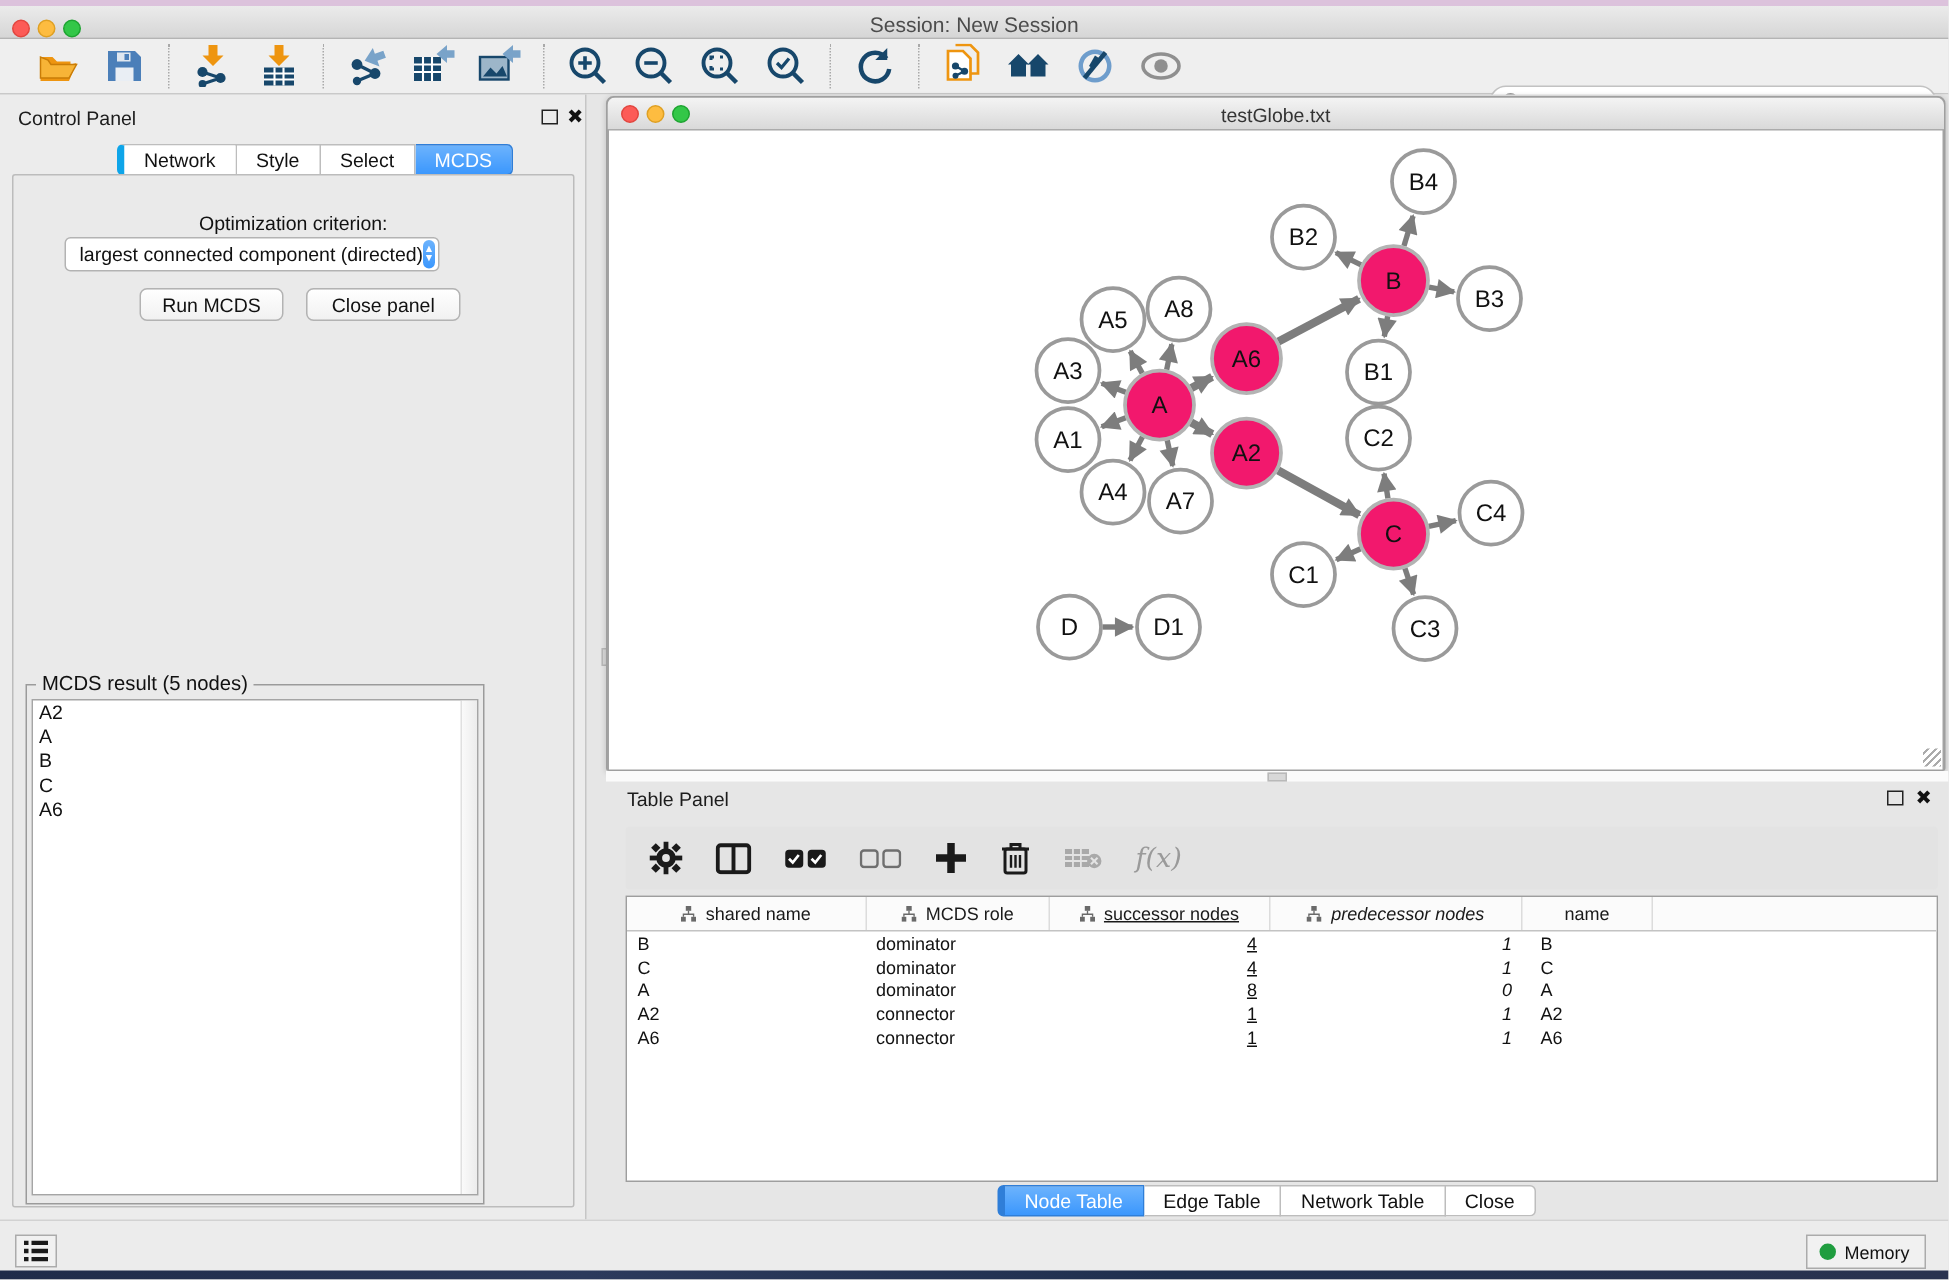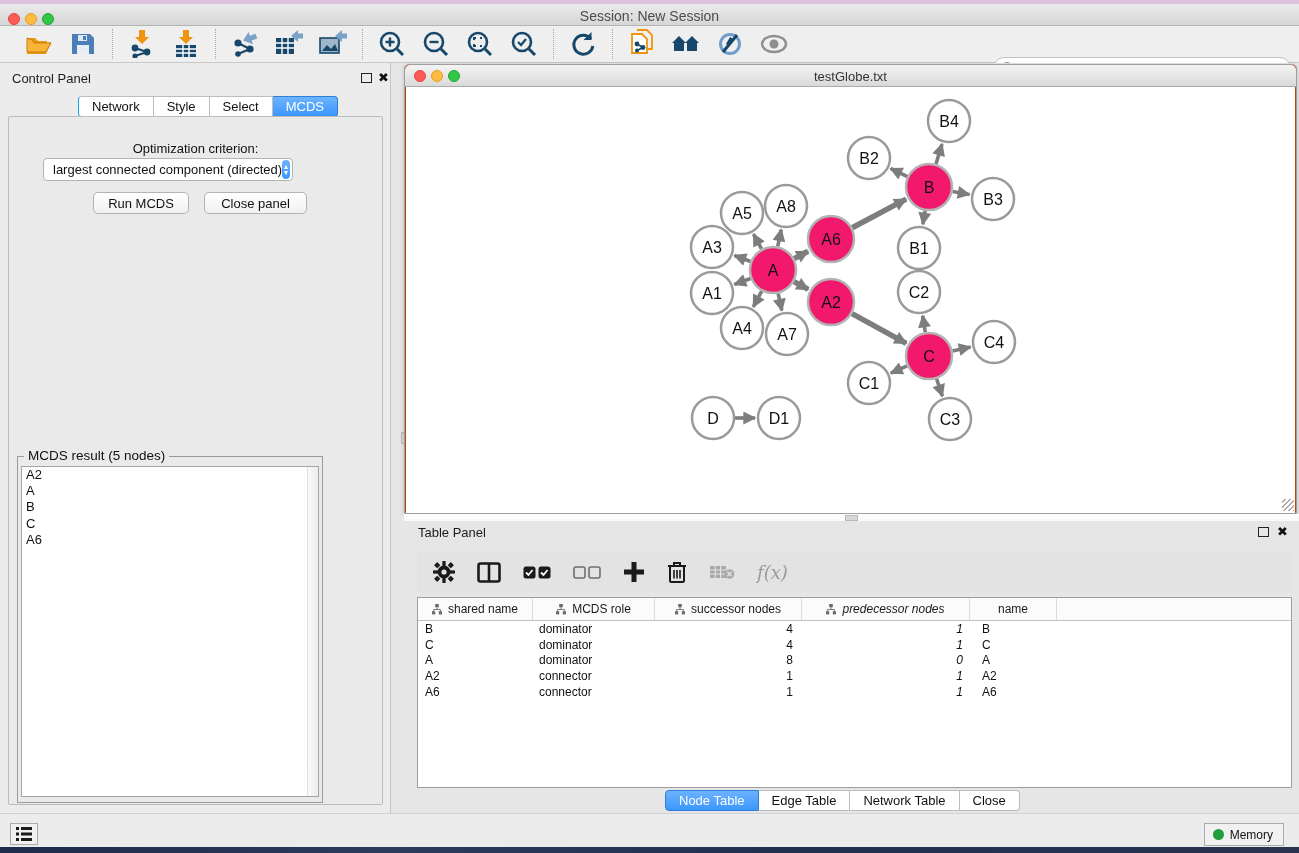--- a/index.html
+++ b/index.html
@@ -38,21 +38,21 @@
   #cp-header { left:0; top:63px; width:390px; height:30px; }
   #cp-title { position:absolute; left:12px; top:8px; font-size:13px; color:#1c1c1c; }
   .panel-float { width:11px; height:10px; border:1.5px solid #222; display:inline-block; }
   .panel-close { font-size:13px; font-weight:bold; color:#111; }
   #cp-float { left:361px; top:73px; } #cp-close { left:378px; top:70px; }
 
   .tabs-row { display:flex; }
   #cp-tabs { left:78px; top:96px; height:21px; }
   .tab { height:21px; padding:0 13px; font-size:13px; color:#111; background:#fff;
     border:1px solid #bdbdbd; border-left:none; display:flex; align-items:center; }
-  .tab:first-child { border-left:1px solid #0ea5e9; border-radius:4px 0 0 4px; }
+  .tab:first-child { border-left:5px solid #0ea5e9; border-radius:4px 0 0 4px; }
   .tab:last-child { border-radius:0 4px 4px 0; }
   .tab.active { background:linear-gradient(var(--accent-light,#6cb3fd),var(--accent,#3b97fd));
     color:#fff; border-color:#2f7ed8; }
 
   #cp-pane { left:8px; top:116px; width:375px; height:689px; background:#eaeaea;
     border:1px solid #bcbcbc; border-radius:2px; }
   #opt-label { position:absolute; left:0; width:100%; top:24px; text-align:center;
     font-size:13px; color:#111; }
   #opt-select { position:absolute; left:34px; top:41px; width:250px; height:23px; background:#fff;
     border:1px solid #b3b3b3; border-radius:4px; display:flex; align-items:center; }
@@ -78,21 +78,21 @@
 
   
   #workspace-bg { left:390px; top:63px; width:909px; height:750px; background:#e6e6e6;
     border-left:1px solid #c6c6c6; }
   .grip-sq { background:#d8d8d8; border:1px solid #b9b9b9; }
   #v-grip { left:401px; top:432px; width:9px; height:12px; }
   #h-strip { left:404px; top:514px; width:895px; height:7px; background:#fbfbfb; }
   #h-grip { left:845px; top:515px; width:13px; height:6px; }
 
   
-  #net-window { left:404px; top:64px; width:893px; height:450px; background:#c2410c;
+  #net-window { left:404px; top:64px; width:893px; height:450px; background:#a3a3a3;
     border:1px solid #9f9f9f; border-radius:5px 5px 2px 2px; box-shadow:0 1px 4px rgba(0,0,0,.18); }
   #net-titlebar { position:absolute; left:0; top:0; right:0; height:22px;
     background:linear-gradient(#f4f4f4,#d9d9d9); border-bottom:1px solid #ababab;
     border-radius:5px 5px 0 0; }
   #net-title { position:absolute; left:0; right:0; top:4px; text-align:center; font-size:13px; color:#333; }
   #net-canvas { position:absolute; left:1px; top:22px; width:889px; height:426px; background:#fff; }
   #net-resize { position:absolute; right:2px; bottom:2px; width:12px; height:12px;
     background:repeating-linear-gradient(135deg,transparent 0 2px,#ababab 2px 3.5px); }
 
   
@@ -103,21 +103,21 @@
   .tp-icon { display:flex; align-items:center; justify-content:center; }
   #fx-label { font-size:18px; font-style:italic; color:#9a9a9a; font-family:"DejaVu Serif","Liberation Serif",serif; }
 
   #tp-table { left:417px; top:597px; width:875px; height:191px; background:#fff;
     border:1px solid #9e9e9e; overflow:hidden; }
   #tp-head { display:flex; height:23px; border-bottom:1px solid #c3c3c3; background:#fbfbfb; }
   .th { display:flex; align-items:center; justify-content:center; gap:6px; font-size:12px;
     color:#1a1a1a; border-right:1px solid #dcdcdc; height:100%; }
   .tr { display:flex; height:15.7px; align-items:center; }
   .td { font-size:12px; color:#111; overflow:hidden; white-space:nowrap; }
-  .c0 { width:115px; } .c1 { width:122px; } .c2 { width:147px; } .c3 { width:168px;font-style:italic; } .c4 { width:87px; }
+  .c0 { width:160px; } .c1 { width:122px; } .c2 { width:147px;text-decoration:underline; } .c3 { width:168px;font-style:italic; } .c4 { width:87px; }
   .td.c0 { padding-left:7px; } .td.c1 { padding-left:6px; }
   .td.c2 { text-align:right; padding-right:9px; } .td.c3 { text-align:right; padding-right:7px; }
   .td.c4 { padding-left:12px; }
 
   #tp-tabs { left:665px; top:790px; height:22px; }
   #tp-tabs .tab { font-size:13px; }
 
   
   #statusbar { left:0; top:813px; width:1299px; height:34px; background:#ececec;
     border-top:1px solid #d2d2d2; }

